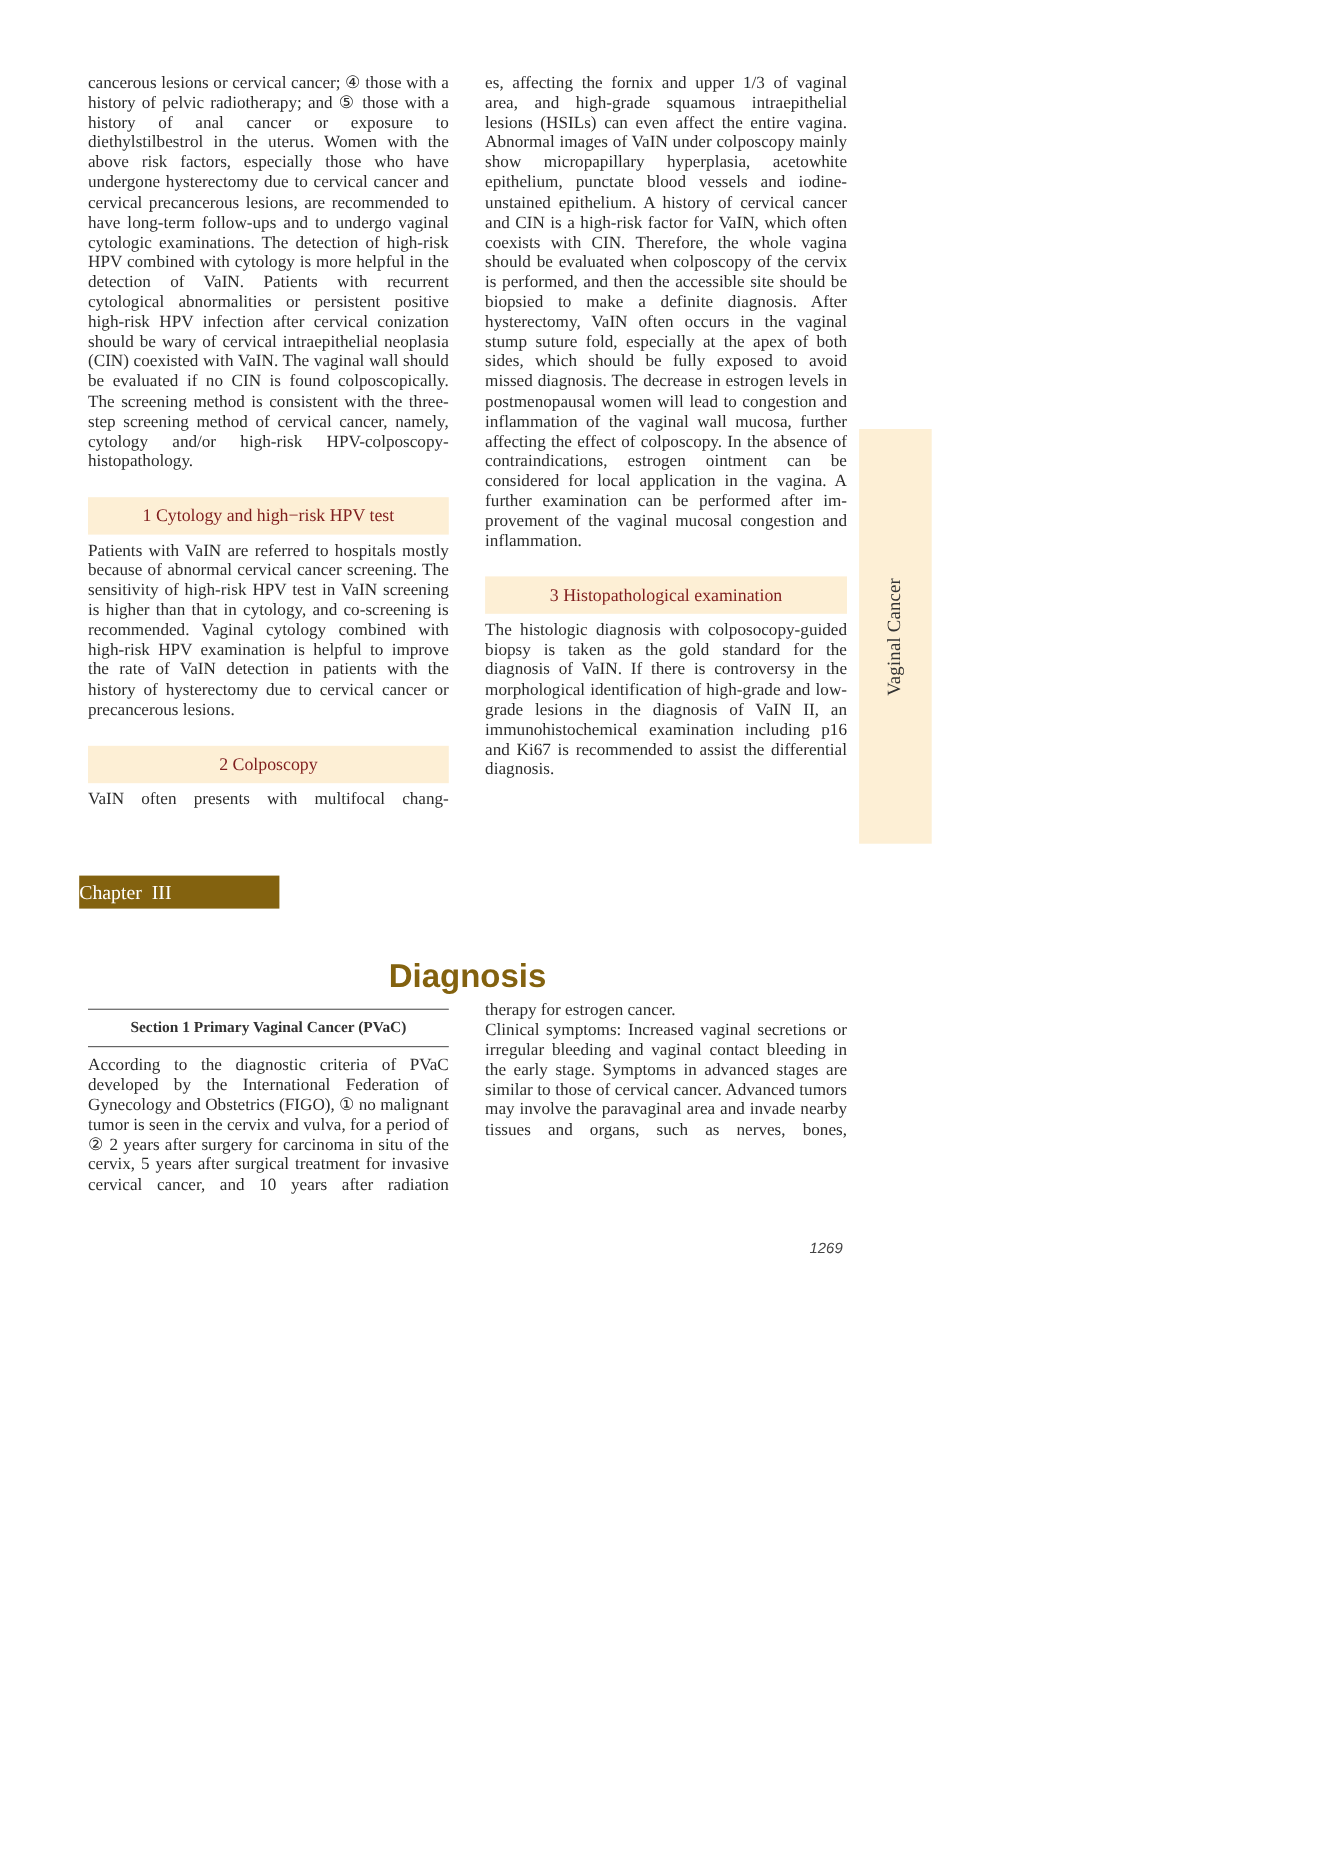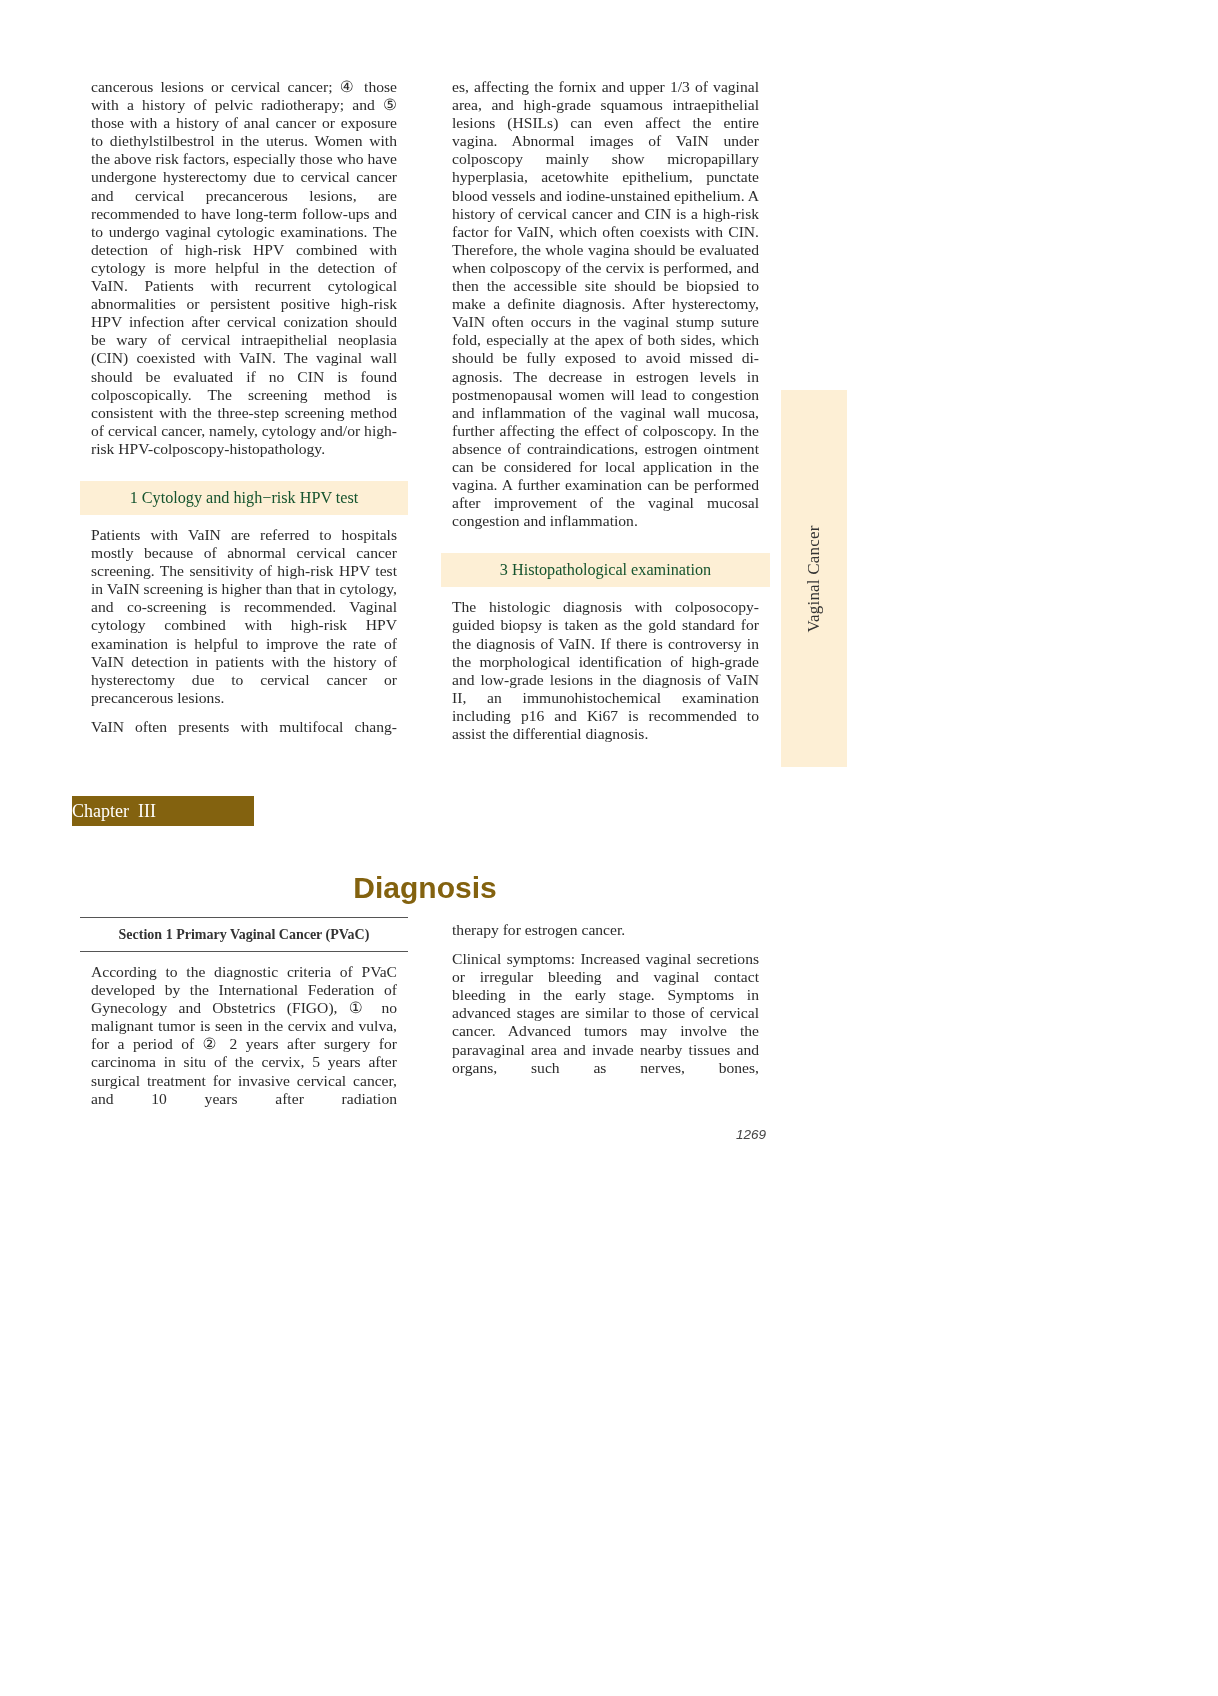--- a/index.html
+++ b/index.html
@@ -20,33 +20,33 @@
     width: 328px;
     font-size: 15.6px;
     line-height: 18.1px;
   }
   .col-left-top { left: 80px; top: 67px; }
   .col-right-top { left: 441px; top: 67px; width: 329px; }
   .col-left-bottom { left: 80px; top: 910px; }
   .col-right-bottom { left: 441px; top: 910px; width: 329px; }
 
   .para {
-    margin: 11px;
+    margin: 0;
     text-align: justify;
     text-align-last: left;
     hyphens: manual;
   }
   .heading-box {
     background: #fdefd5;
     height: 34px;
     line-height: 34px;
     text-align: center;
     font-size: 16.2px;
     margin: 23px 0 6px 0;
-    color: #14532d;
+    color: #7f1d1d;
   }
   .heading-box.first-in-col { margin-top: 15px; }
 
   .section-box {
     border-top: 1.6px solid #555;
     border-bottom: 1.6px solid #555;
     height: 33px;
     line-height: 33px;
     text-align: center;
     font-weight: bold;
@@ -109,20 +109,21 @@
     font-style: italic;
   }
 </style>
 </head>
 <body>
 
 <div class="col col-left-top">
   <p class="para">cancerous lesions or cervical cancer; ④ those with a history of pelvic radiotherapy; and ⑤ those with a history of anal cancer or exposure to diethylstilbestrol in the uterus. Women with the above risk factors, especial­ly those who have undergone hysterectomy due to cervical cancer and cervical precancer­ous lesions, are recommended to have long-term follow-ups and to undergo vaginal cyto­logic examinations. The detection of high-risk HPV combined with cytology is more helpful in the detection of VaIN. Patients with recurrent cytological abnormalities or persistent positive high-risk HPV infection after cervical conization should be wary of cervical intraepithelial neoplasia (CIN) coex­isted with VaIN. The vaginal wall should be evaluated if no CIN is found colposcopically. The screening method is consistent with the three-step screening method of cervical can­cer, namely, cytology and/or high-risk HPV-colposcopy-histopathology.</p>
   <div class="heading-box">1 Cytology and high−risk HPV test</div>
   <p class="para">Patients with VaIN are referred to hospitals mostly because of abnormal cervical cancer screening. The sensitivity of high-risk HPV test in VaIN screening is higher than that in cytology, and co-screening is recommended. Vaginal cytology combined with high-risk HPV examination is helpful to improve the rate of VaIN detection in patients with the history of hysterectomy due to cervical can­cer or precancerous lesions.</p>
+  <div class="heading-box">2 Colposcopy</div>
   <p class="para" style="text-align-last: justify;">VaIN often presents with multifocal chang-</p>
 </div>
 
 <div class="col col-right-top">
   <p class="para">es, affecting the fornix and upper 1/3 of vag­inal area, and high-grade squamous intraepi­thelial lesions (HSILs) can even affect the entire vagina. Abnormal images of VaIN un­der colposcopy mainly show micropapillary hyperplasia, acetowhite epithelium, punctate blood vessels and iodine-unstained epitheli­um. A history of cervical cancer and CIN is a high-risk factor for VaIN, which often co­exists with CIN. Therefore, the whole vagi­na should be evaluated when colposcopy of the cervix is performed, and then the acces­sible site should be biopsied to make a defi­nite diagnosis. After hysterectomy, VaIN of­ten occurs in the vaginal stump suture fold, especially at the apex of both sides, which should be fully exposed to avoid missed di­agnosis. The decrease in estrogen levels in postmenopausal women will lead to conges­tion and inflammation of the vaginal wall mucosa, further affecting the effect of col­poscopy. In the absence of contraindica­tions, estrogen ointment can be considered for local application in the vagina. A further examination can be performed after im­provement of the vaginal mucosal conges­tion and inflammation.</p>
   <div class="heading-box">3 Histopathological examination</div>
   <p class="para">The histologic diagnosis with colposocopy-guided biopsy is taken as the gold standard for the diagnosis of VaIN. If there is contro­versy in the morphological identification of high-grade and low-grade lesions in the di­agnosis of VaIN II, an immunohistochemi­cal examination including p16 and Ki67 is recommended to assist the differential diag­nosis.</p>
 </div>
 
 <div class="side-tab">

